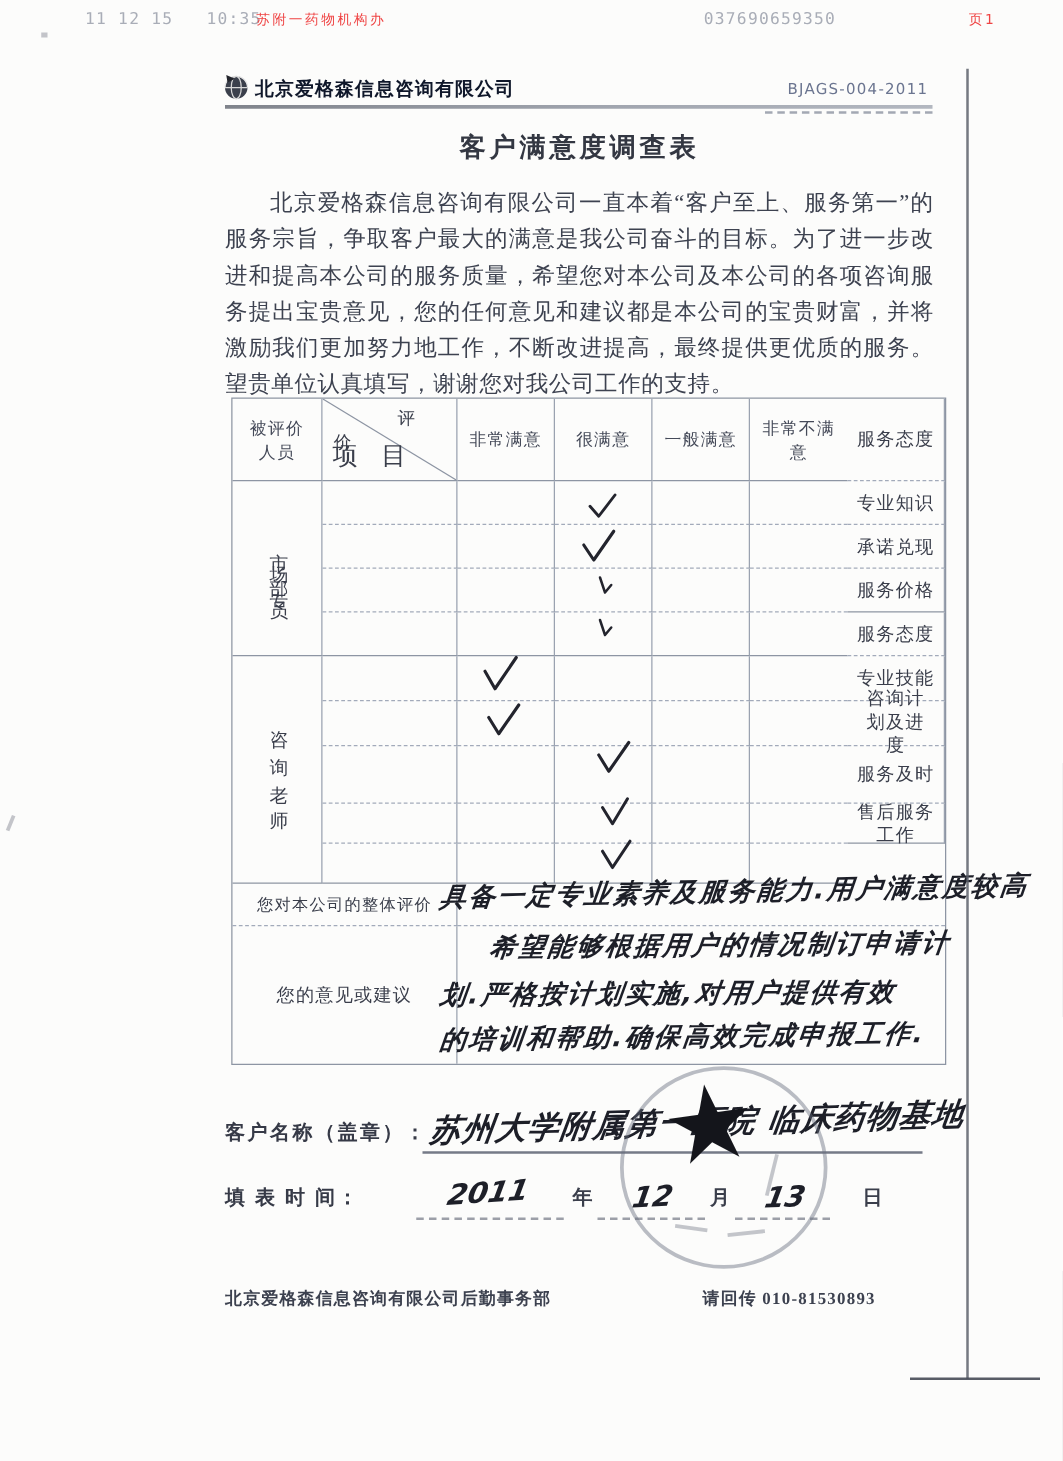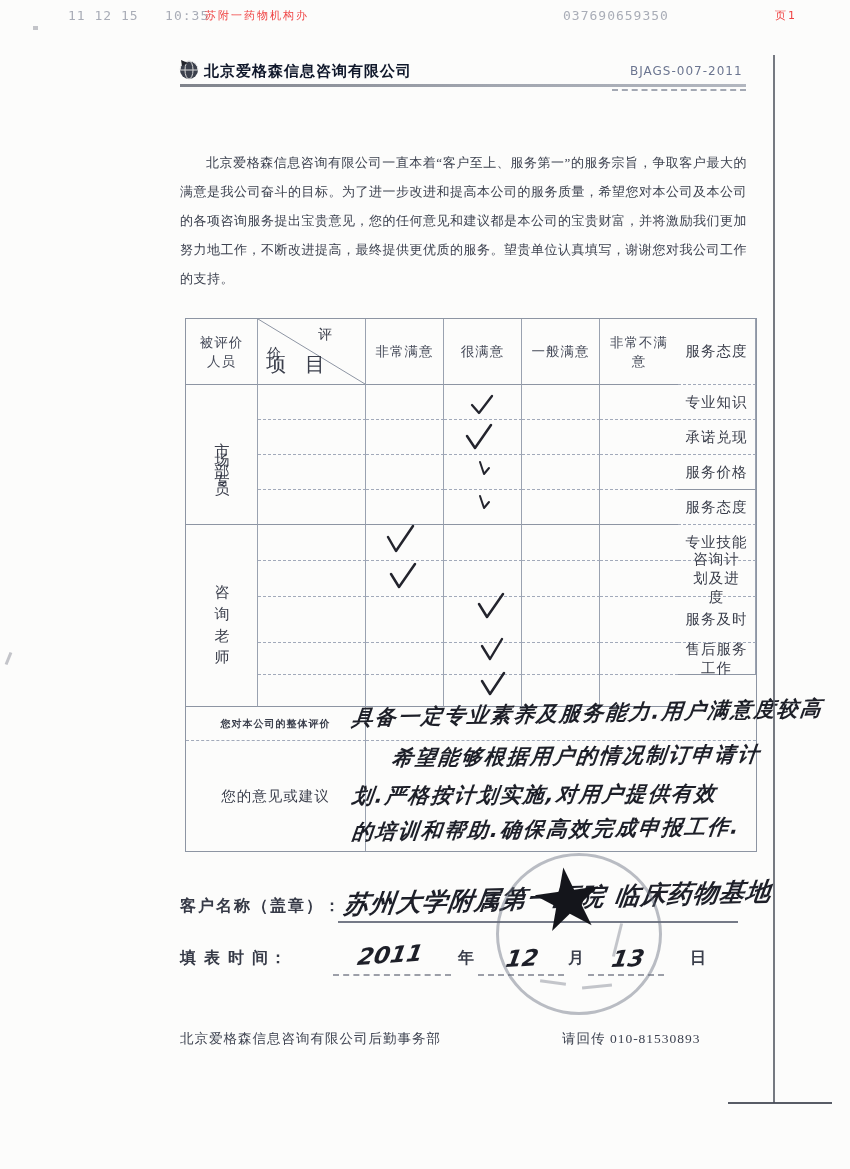--- a/index.html
+++ b/index.html
@@ -12,21 +12,21 @@
   .fax-sender{font-family:"DejaVu Sans",sans-serif;color:#ef4444;font-size:11px;letter-spacing:2px;}
 
   
   .company{font-size:15px;font-weight:bold;color:#0f172a;letter-spacing:1px;}
   .doccode{font-family:"DejaVu Sans",sans-serif;font-size:12px;color:#6b7590;letter-spacing:1px;}
   .lh-rule{height:3px;background:linear-gradient(to right,#565b66,#838996 55%,#9aa0ac);opacity:.75;}
   .lh-rule2{height:0;border-bottom:2px dashed #8d94a2;opacity:.8;}
 
   .title{font-size:21px;font-weight:bold;letter-spacing:3px;color:#3337-42;color:#333742;}
 
-  .intro{width:567px;font-size:13px;line-height:29px;text-align:justify;text-indent:2em;
+  .intro{width:567px;font-size:18px;line-height:29px;text-align:justify;text-indent:2em;
          color:#3d4250;letter-spacing:.5px;}
 
   
   .survey{left:185px;top:318px;width:570px;display:grid;position:absolute;
           grid-template-columns:72px 108px 78px 78px 78px 78px 78px;
           grid-template-rows:66px 35px 35px 35px 35px 36px 36px 46px 32px 32px 34px 110px;
           border:1px solid #8d95a3;background:transparent;}
   .cell{border-right:1px solid #9aa2b0;border-bottom:1px dashed #a2aaba;
         display:flex;align-items:center;justify-content:center;text-align:center;
         font-size:14.5px;letter-spacing:1px;color:#3a3e4b;}
@@ -57,21 +57,21 @@
   .blank{height:0;border-bottom:2px solid #5d6372;opacity:.85;}
   .blank.dash{border-bottom-style:dashed;opacity:.6;}
   .unit{font-size:16px;font-weight:bold;color:#3a3e4b;}
 
   
   .seal-ring{width:160px;height:156px;border:3px solid rgba(104,110,126,.45);border-radius:50%;}
   .seal-star{font-family:"DejaVu Sans",sans-serif;font-size:84px;color:#14151b;transform:rotate(-8deg);line-height:1;}
   .seal-mark{background:rgba(110,115,130,.4);}
 
   
-  .footer-txt{font-size:13.5px;font-weight:normal;letter-spacing:1px;color:#3c414f;}
+  .footer-txt{font-size:13.5px;font-weight:bold;letter-spacing:1px;color:#3c414f;}
 
   
   .edge-v{width:2px;background:#5d616b;opacity:.85;}
   .edge-h{height:2px;background:#464a55;opacity:.9;}
   .speck{background:#9396a0;opacity:.55;}
 </style>
 </head>
 <body>
 
 <div class="page">
@@ -84,24 +84,25 @@
   <div class="abs" style="left:178px;top:58px;width:22px;height:22px;">
     <svg width="22" height="22" viewBox="0 0 22 22">
       <circle cx="11" cy="12" r="9" fill="#3b404c"></circle>
       <path d="M2,12 A9,9 0 0,1 20,12" fill="none" stroke="#e8e8e8" stroke-width="1"></path>
       <ellipse cx="11" cy="12" rx="4" ry="9" fill="none" stroke="#d8d8d8" stroke-width="1"></ellipse>
       <line x1="2" y1="12" x2="20" y2="12" stroke="#d8d8d8" stroke-width="1"></line>
       <polygon points="3,2 10,5 4,8" fill="#23252c"></polygon>
     </svg>
   </div>
   <div class="abs company" style="left:204px;top:62px;">北京爱格森信息咨询有限公司</div>
-  <div class="abs doccode" style="left:630px;top:64px;">BJAGS-007-2011</div>
+  <div class="abs doccode" style="left:630px;top:64px;">BJAGS-004-2011</div>
   <div class="abs lh-rule" style="left:180px;top:84px;width:566px;"></div>
   <div class="abs lh-rule2" style="left:612px;top:89px;width:134px;"></div>
 
+  <div class="abs title" style="left:180px;top:104px;width:567px;text-align:center;">客户满意度调查表</div>
 
   <div class="abs intro" style="left:180px;top:148px;">北京爱格森信息咨询有限公司一直本着“客户至上、服务第一”的服务宗旨，争取客户最大的满意是我公司奋斗的目标。为了进一步改进和提高本公司的服务质量，希望您对本公司及本公司的各项咨询服务提出宝贵意见，您的任何意见和建议都是本公司的宝贵财富，并将激励我们更加努力地工作，不断改进提高，最终提供更优质的服务。望贵单位认真填写，谢谢您对我公司工作的支持。</div>
 
   <div class="survey">
 
     <div class="cell solid rhead">
       <span class="two-line">被评价人员</span>
     </div>
     <div class="cell solid corner">
       <svg viewBox="0 0 100 100" preserveAspectRatio="none">
@@ -167,21 +168,21 @@
       <div class="cell"></div>
       <div class="cell"></div>
       <div class="cell last"></div>
     <div class="cell solid">售后服务工作</div>
     <div class="cell solid"></div>
       <div class="cell solid"></div>
       <div class="cell solid"></div>
       <div class="cell solid"></div>
       <div class="cell solid last"></div>
 
-    <div class="cell span2" style="font-size:10px;font-weight:bold;">您对本公司的整体评价</div>
+    <div class="cell span2" style="font-size:13px;">您对本公司的整体评价</div>
     <div class="cell span5 last"></div>
 
     <div class="cell span2 nob" style="font-size:14.5px;">您的意见或建议</div>
     <div class="cell span5 nob last"></div>
 
     <svg class="check" style="left:283px;top:74px;" width="26" height="24" viewBox="0 0 26 24">
         <polyline points="3,12 10,20 23,3" stroke-width="2.3"></polyline>
       </svg>
     <svg class="check" style="left:278px;top:103px;" width="30" height="30" viewBox="0 0 30 30">
         <polyline points="3,14 11,26 27,3" stroke-width="2.5"></polyline>

